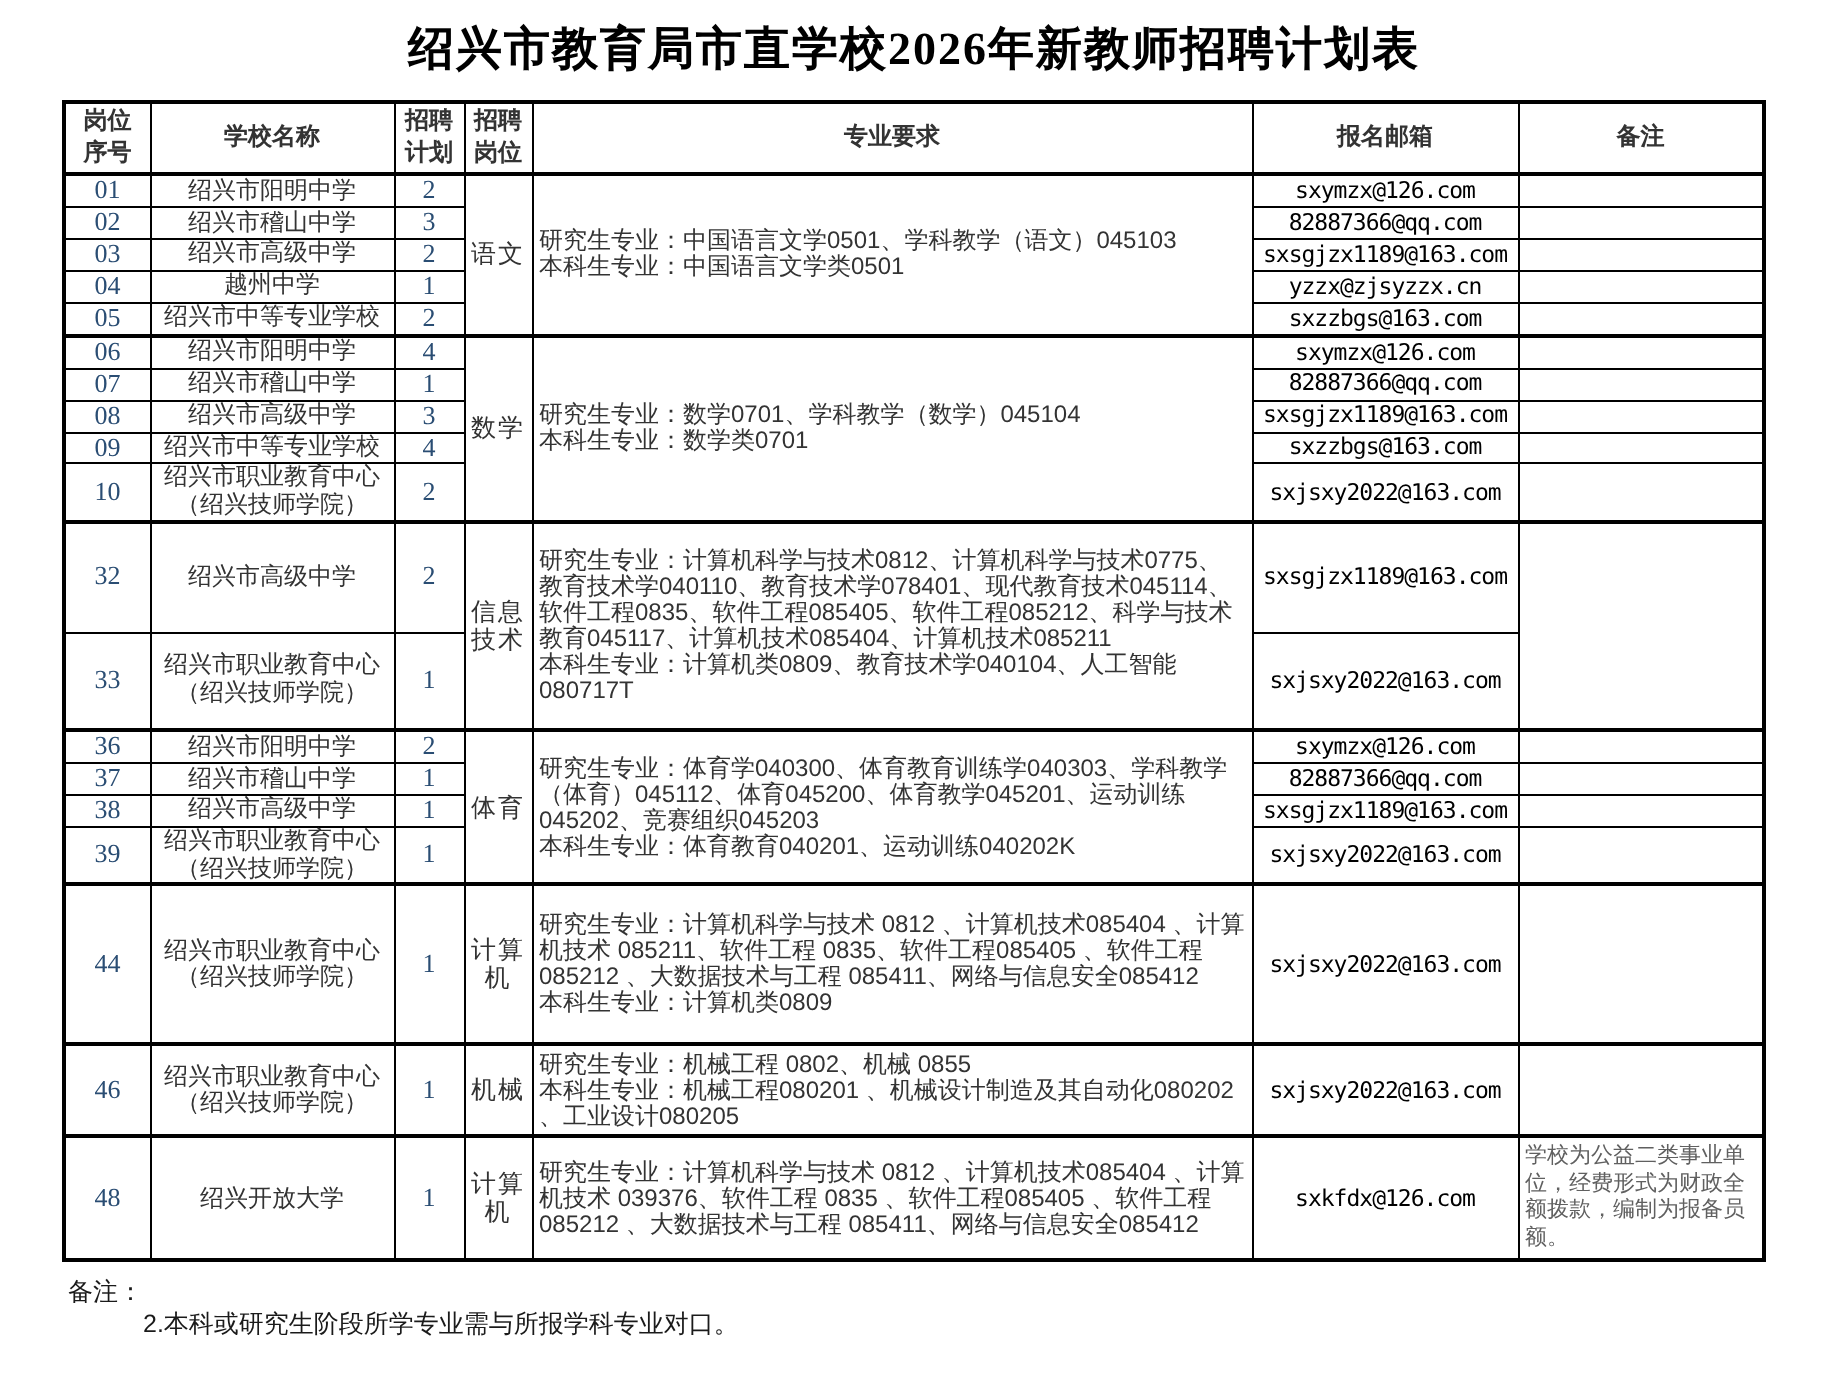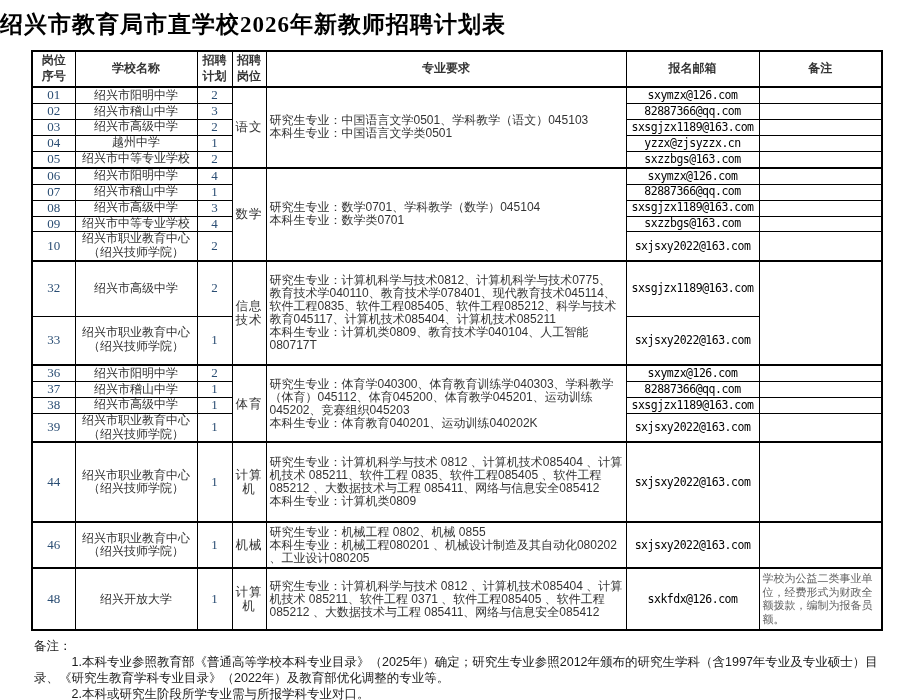--- a/index.html
+++ b/index.html
@@ -4,20 +4,21 @@
 <style>
   * { margin: 0; padding: 0; box-sizing: border-box; }
   html, body { background: #fff; }
   body {
     width: 914px; height: 700px;
     font-family: "Liberation Sans", "DejaVu Sans", sans-serif;
     color: #333;
     overflow: hidden;
   }
   .title {
+    text-align: center;
     font-family: "Liberation Serif", "DejaVu Serif", serif;
     font-weight: bold;
     font-size: 23px;
     color: #000;
     padding-top: 9px;
     letter-spacing: 1px;
   }
   table.plan-table {
     border-collapse: collapse;
     table-layout: fixed;
@@ -255,25 +256,24 @@
 本科生专业：机械工程080201 、机械设计制造及其自动化080202 、工业设计080205</td>
         <td class="c-email">sxjsxy2022@163.com</td>
         <td class="c-remark"></td>
       </tr>
       <tr class="group-start" style="height: 62px;">
         <td class="c-no">48</td>
         <td class="c-school">绍兴开放大学</td>
         <td class="c-plan">1</td>
         <td class="c-subject" rowspan="1">计算
 机</td>
-        <td class="c-req" rowspan="1">研究生专业：计算机科学与技术 0812 、计算机技术085404 、计算机技术 085211、软件工程 0371 、软件工程085405 、软件工程085212 、大数据技术与工程 085411、网络与信息安全085412</td>
+        <td class="c-req" rowspan="1">研究生专业：计算机科学与技术 0812 、计算机技术085404 、计算机技术 039376、软件工程 0835 、软件工程085405 、软件工程085212 、大数据技术与工程 085411、网络与信息安全085412</td>
         <td class="c-email">sxkfdx@126.com</td>
         <td class="c-remark">学校为公益二类事业单位，经费形式为财政全额拨款，编制为报备员额。</td>
       </tr>
     </tbody>
 </table>
 
 <div class="notes">
   <div class="note-label">备注：</div>
-  <div class="note-item">1.本科专业参照教育部《普通高等学校本科专业目录》（2025年）确定；研究生专业参照2012年颁布的研究生学科（含1997年专业及专业硕士）目录、《研究生教育学科专业目录》（2022年）及教育部优化调整的专业等。</div>
   <div class="note-item">2.本科或研究生阶段所学专业需与所报学科专业对口。</div>
 
 </div>
 
 </body></html>

